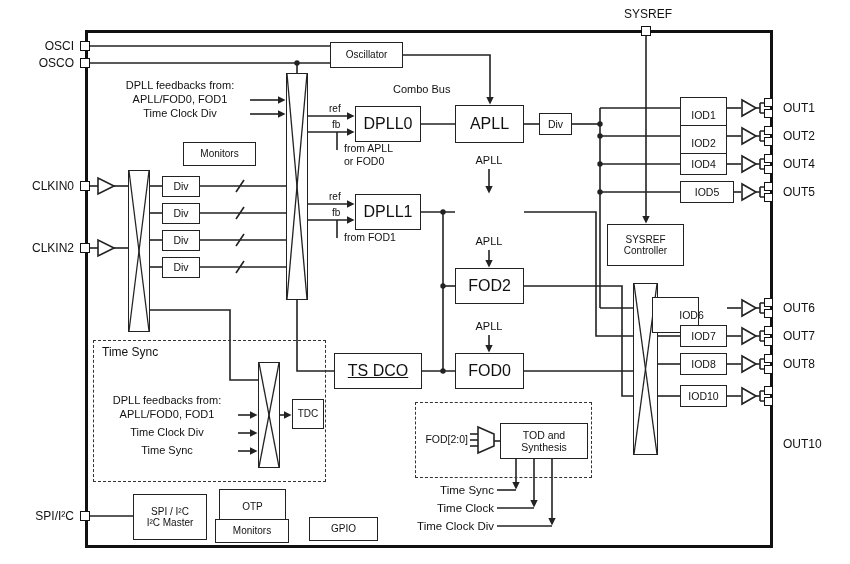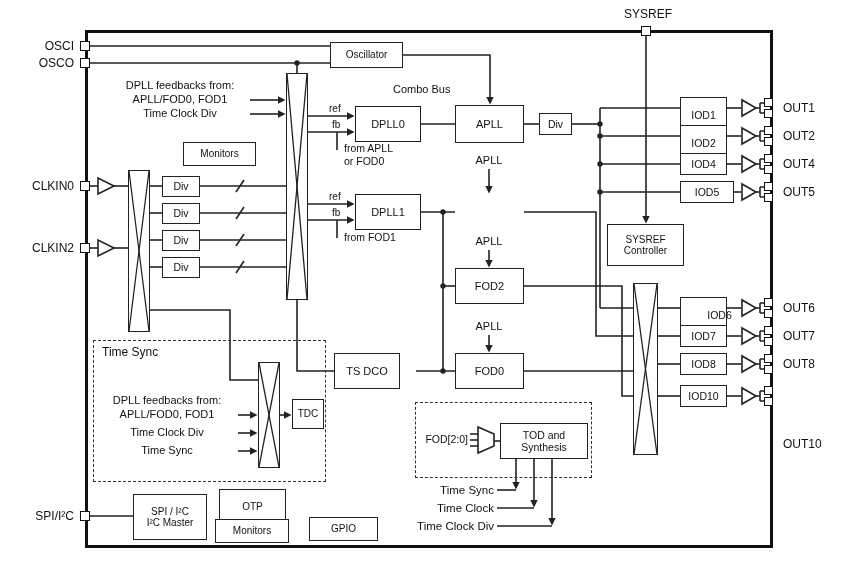--- a/index.html
+++ b/index.html
@@ -2,21 +2,21 @@
 <html><head>
 <meta charset="utf-8">
 <style>
   html,body{margin:0;padding:0;background:#fff;}
   body{font-family:"Liberation Sans", sans-serif; color:#111;}
   #stage{position:relative;width:850px;height:564px;background:#fff;overflow:hidden;}
   .chip{position:absolute;left:85px;top:30px;width:688px;height:518px;border:3px solid #111;box-sizing:border-box;z-index:1;background:transparent;}
   svg.wires{position:absolute;left:0;top:0;z-index:2;}
   .dashed{position:absolute;border:1.8px dashed #333;box-sizing:border-box;z-index:2;background:transparent;}
   .box{position:absolute;border:1.6px solid #222;background:#fff;box-sizing:border-box;display:flex;align-items:center;justify-content:center;text-align:center;font-size:10px;line-height:1.15;z-index:3;}
-  .box.big{font-size:11px;}
+  .box.big{font-size:16px;}
   .box.sm{font-size:10.5px;}
   .mux{position:absolute;border:1.6px solid #222;background:#fff;box-sizing:border-box;z-index:3;}
   .mux svg{display:block;width:100%;height:100%;}
   .lbl{position:absolute;white-space:nowrap;font-size:11px;z-index:3;}
   .lbl.c{text-align:center;}
   .lbl.r{text-align:right;}
   .lbl.s10{font-size:10px;}
   .lbl.s105{font-size:10.5px;}
   .lbl.s115{font-size:11.5px;}
   .lbl.s12{font-size:12px;}
@@ -252,40 +252,40 @@
   <div class="box sm" style="left:162px;top:176px;width:38px;height:21px;">Div</div>
   <div class="box sm" style="left:162px;top:203px;width:38px;height:21px;">Div</div>
   <div class="box sm" style="left:162px;top:230px;width:38px;height:21px;">Div</div>
   <div class="box sm" style="left:162px;top:257px;width:38px;height:21px;">Div</div>
   <div class="box big" style="left:355px;top:106px;width:66px;height:36px;">DPLL0</div>
   <div class="box big" style="left:355px;top:194px;width:66px;height:36px;">DPLL1</div>
   <div class="box big" style="left:455px;top:105px;width:69px;height:38px;">APLL</div>
   <div class="box sm" style="left:539px;top:113px;width:33px;height:22px;">Div</div>
   <div class="box big" style="left:455px;top:268px;width:69px;height:36px;">FOD2</div>
   <div class="box big" style="left:455px;top:353px;width:69px;height:36px;">FOD0</div>
-  <div class="box big" style="left:334px;top:353px;width:66px;height:36px;">TS DCO</div>
+  <div class="box big" style="left:334px;top:353px;width:88px;height:36px;text-decoration:underline;">TS DCO</div>
   <div class="box" style="left:292px;top:399px;width:32px;height:30px;">TDC</div>
   <div class="box" style="left:607px;top:224px;width:77px;height:42px;flex-direction:column;">
     <span>SYSREF</span>
     <span>Controller</span>
   </div>
   <div class="box sm" style="left:500px;top:423px;width:88px;height:36px;">TOD and Synthesis</div>
   <div class="box" style="left:133px;top:494px;width:74px;height:46px;flex-direction:column;">
     <span>SPI / I²C</span>
     <span>I²C Master</span>
   </div>
   <div class="box" style="left:219px;top:489px;width:67px;height:36px;">OTP</div>
   <div class="box" style="left:215px;top:519px;width:74px;height:24px;">Monitors</div>
   <div class="box" style="left:309px;top:517px;width:69px;height:24px;">GPIO</div>
 
   <div class="box sm" style="left:680px;top:97px;width:47px;height:36px;">IOD1</div>
   <div class="box sm" style="left:680px;top:125px;width:47px;height:36px;">IOD2</div>
   <div class="box sm" style="left:680px;top:153px;width:47px;height:22px;">IOD4</div>
   <div class="box sm" style="left:680px;top:181px;width:54px;height:22px;">IOD5</div>
-  <div class="box sm" style="left:680px;top:297px;width:47px;height:36px;padding-left:32px;">IOD6</div>
+  <div class="box sm" style="left:652px;top:297px;width:47px;height:36px;padding-left:32px;">IOD6</div>
   <div class="box sm" style="left:680px;top:325px;width:47px;height:22px;">IOD7</div>
   <div class="box sm" style="left:680px;top:353px;width:47px;height:22px;">IOD8</div>
   <div class="box sm" style="left:680px;top:385px;width:47px;height:22px;">IOD10</div>
 
   <div class="lbl" style="left:393px;top:83px;">Combo Bus</div>
   <div class="lbl c" style="left:105px;top:79px;width:150px;">DPLL feedbacks from:</div>
   <div class="lbl c" style="left:105px;top:93px;width:150px;">APLL/FOD0, FOD1</div>
   <div class="lbl c" style="left:105px;top:107px;width:150px;">Time Clock Div</div>
   <div class="lbl s10" style="left:329px;top:103px;">ref</div>
   <div class="lbl s10" style="left:332px;top:119px;">fb</div>

